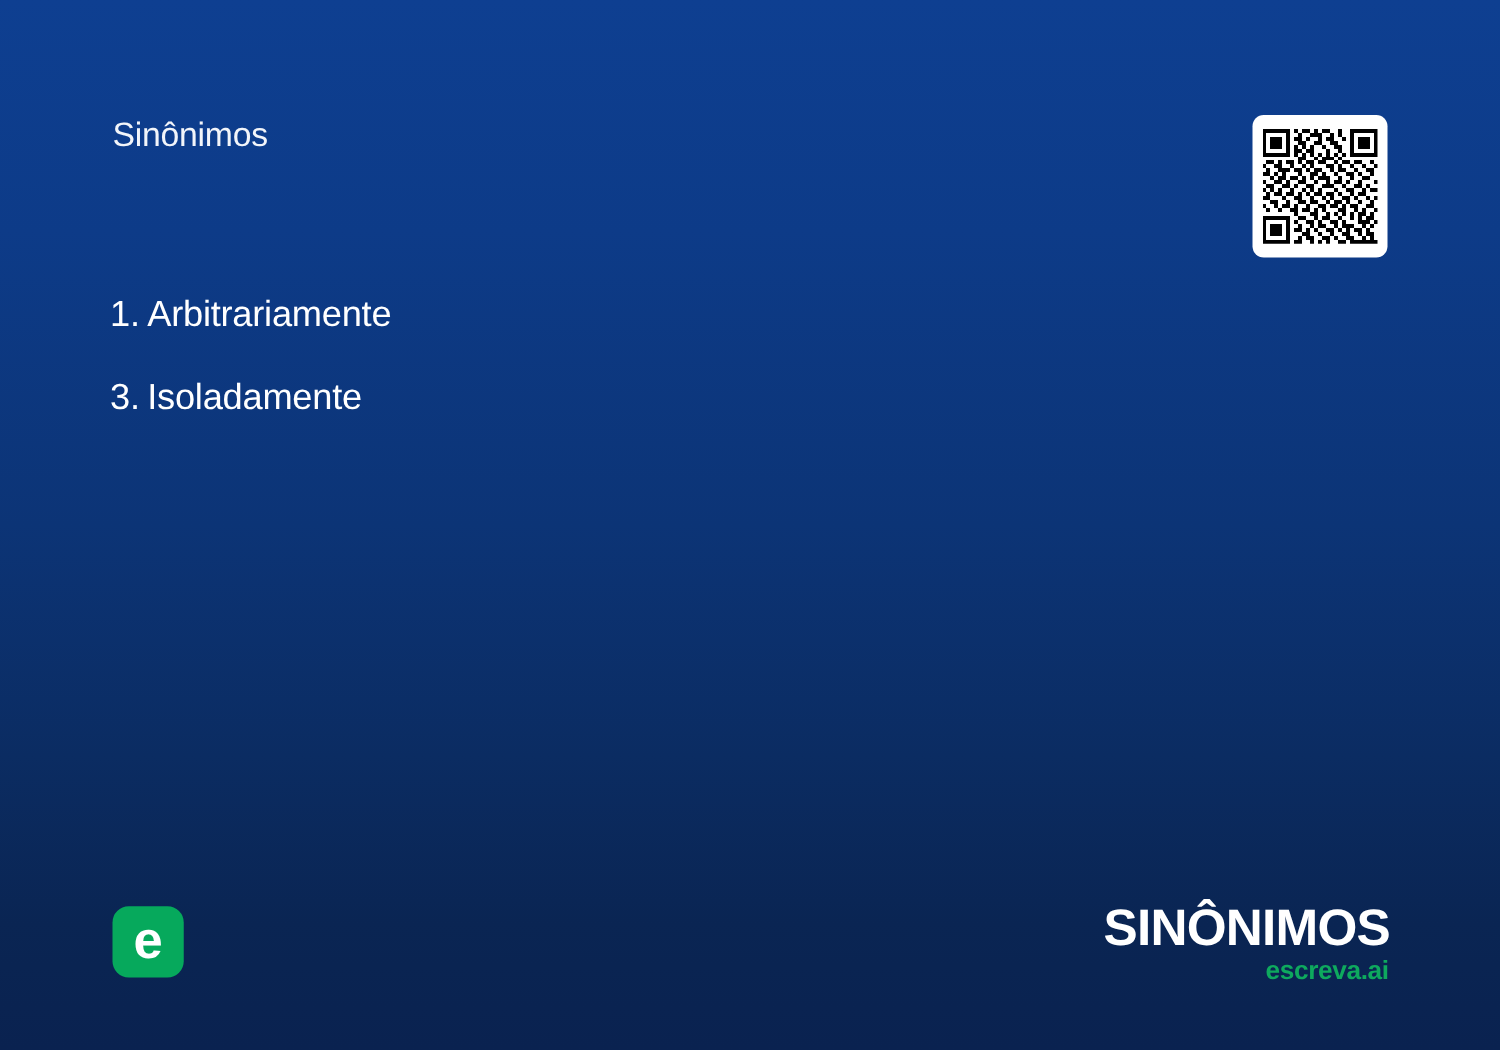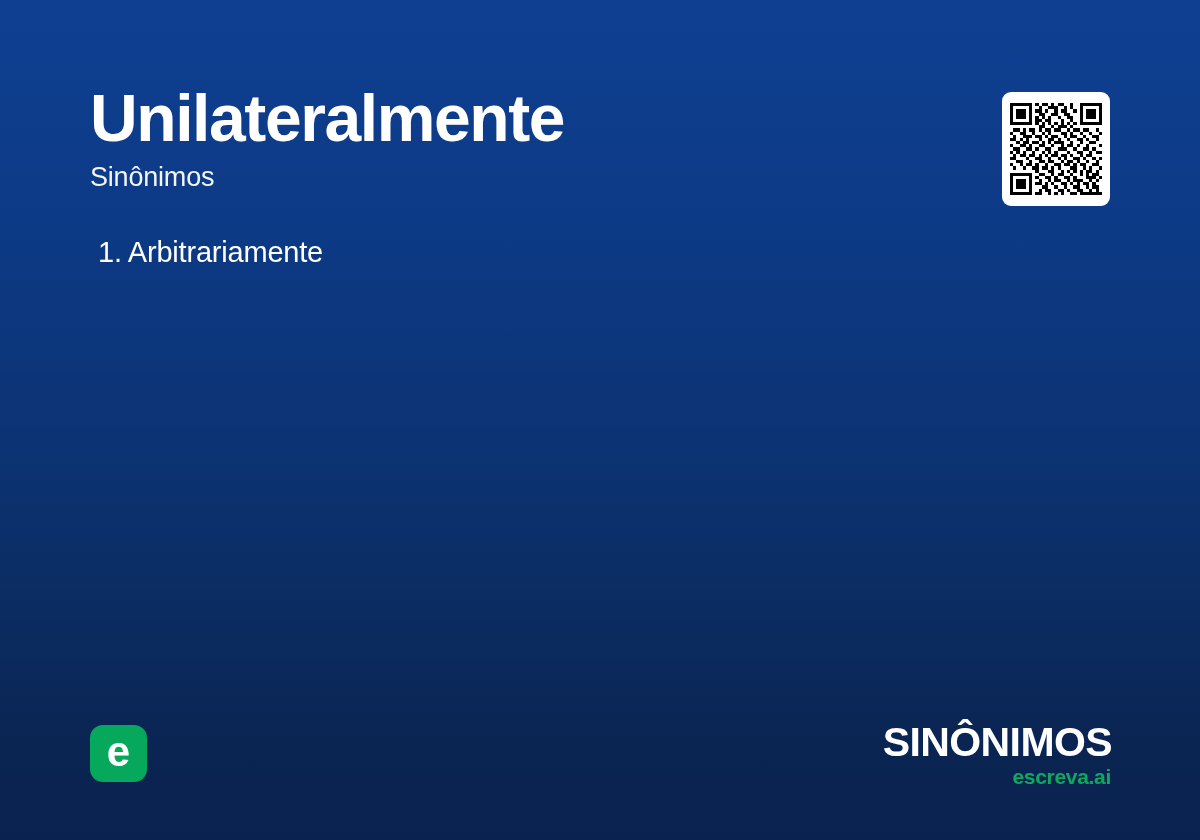--- a/index.html
+++ b/index.html
@@ -50,21 +50,21 @@
     margin-top: 9px;
     font-size: 27px;
     font-weight: 400;
     letter-spacing: -0.2px;
     color: #f2f5fa;
   }
 
   
   #synonym-list {
     position: absolute;
-    left: 98px;
+    left: 88px;
     top: 238px;
     width: 820px;
     list-style: none;
   }
 
   .synonym-item {
     font-size: 29px;
     font-weight: 400;
     letter-spacing: -0.2px;
     color: #ffffff;
@@ -139,27 +139,29 @@
     line-height: 1;
     color: #0ea95e;
   }
 </style>
 </head>
 <body>
 
 <div id="card">
 
   <div id="headline">
-    <div id="word-title">Unilateralmente</div>
     <div id="section-label">Sinônimos</div>
   </div>
 
   <ul id="synonym-list">
     <li class="synonym-item">
       <span class="synonym-index">1.</span><span class="synonym-term">Arbitrariamente</span>
+    </li>
+    <li class="synonym-item">
+      <span class="synonym-index">3.</span><span class="synonym-term">Isoladamente</span>
     </li>
   </ul>
 
   <div id="qr-card">
     <svg id="qr-code" viewBox="0 0 29 29" shape-rendering="crispEdges">
       <rect width="29" height="29" fill="#ffffff"></rect>
       <g fill="#000000">
         <rect x="0" y="0" width="7" height="1"></rect>
           <rect x="8" y="0" width="1" height="1"></rect>
           <rect x="10" y="0" width="2" height="1"></rect>

